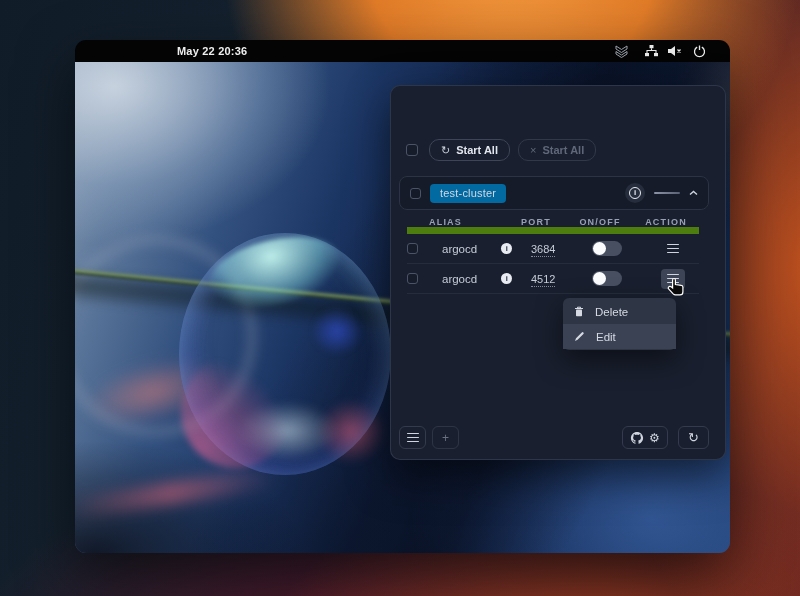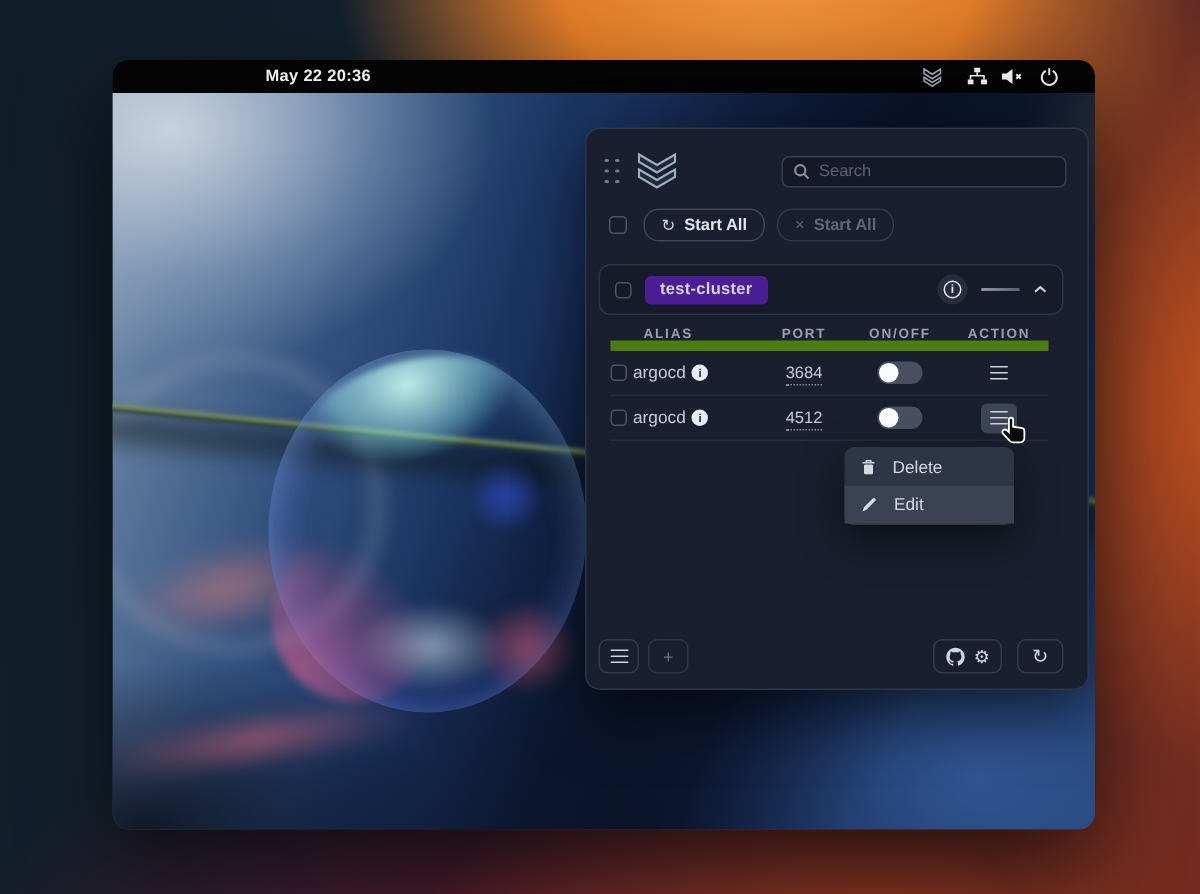--- a/index.html
+++ b/index.html
@@ -84,35 +84,35 @@
   .btn .bicon { font-weight:400; font-size:11px; color:#cfd4de; }
   .btn-start { margin-left:11px; }
   .btn-stop  { margin-left:8px; border-color:#313948; color:#5f6879; }
   .btn-stop .bicon { color:#5f6879; }
   .btn-collapse { margin-left:auto; gap:8px; }
 
   .cluster { position:absolute; top:90px; left:8px; right:16px; height:34px;
       border:1px solid #2c3344; border-radius:8px; background:rgba(14,19,29,0.35);
       display:flex; align-items:center; padding:0 10px; }
   .cluster .checkbox { width:11px; height:11px; }
-  .badge { margin-left:9px; background:#4c1d95; color:#d2d6e0; border-radius:4px; padding:3px 10px 4px;
-      font-size:11px; font-weight:700; letter-spacing:.2px; }
+  .badge { margin-left:9px; background:#0369a1; color:#d2d6e0; border-radius:4px; padding:3px 10px 4px;
+      font-size:11px; font-weight:400; letter-spacing:.2px; }
   .cluster-right { margin-left:auto; display:flex; align-items:center; gap:9px; }
   .info-btn { width:20px; height:20px; border-radius:50%; background:#262d3c; display:grid; place-items:center; cursor:pointer; }
   .info-ring { width:12px; height:12px; border:1.3px solid #e8ecf2; border-radius:50%; display:grid; place-items:center;
       font-size:8px; font-weight:700; color:#e8ecf2; line-height:1; }
   .run-line { width:26px; height:2px; border-radius:2px; background:linear-gradient(90deg,#8d95a7,#596074); }
 
   .table { position:absolute; top:130px; left:16px; right:26px; }
   .trow { display:grid; grid-template-columns:1fr 62px 66px 66px; align-items:center; }
   .thead { height:18px; border-bottom:7px solid #4d7c0f; color:#98a0b3; font-size:9px; font-weight:700; letter-spacing:1.2px; }
   .thead > div { display:flex; justify-content:center; }
   .thead > div:first-child { justify-content:flex-start; padding-left:22px; }
   .tr { height:30px; border-bottom:1px solid #252c3b; }
-  .alias-cell { display:flex; align-items:center; gap:4px; }
+  .alias-cell { display:flex; align-items:center; gap:24px; }
   .alias-cell .checkbox { width:11px; height:11px; }
   .alias-name { color:#c6ccd8; font-size:11.5px; }
   .info-dot { width:11px; height:11px; border-radius:50%; background:#e8ecf2; color:#1a2030;
       display:grid; place-items:center; font-size:7.5px; font-weight:700; line-height:1; }
   .port-cell { text-align:center; }
   .port-cell span { color:#c6ccd8; font-size:11px; border-bottom:1px dotted #828a9c; padding-bottom:1px; }
   .toggle-cell { display:flex; justify-content:center; }
   .toggle { position:relative; width:30px; height:15px; border-radius:8px; background:#474f61; cursor:pointer; }
   .toggle .knob { position:absolute; left:1px; top:1px; width:13px; height:13px; border-radius:50%; background:#fbfcfe; }
   .action-cell { display:flex; justify-content:center; }
@@ -183,43 +183,20 @@
       <div class="blade"></div>
       <div class="bubble">
         <div class="bubble-blob"></div>
         <div class="bubble-glow"></div>
         <div class="bubble-red"></div>
       </div>
       <div class="streak"></div>
 
       <div class="panel">
 
-        <div class="panel-header">
-          <div class="drag-dots">
-            <i></i>
-              <i></i>
-              <i></i>
-              <i></i>
-              <i></i>
-              <i></i>
-          </div>
-          <span class="logo">
-            <svg width="30" height="26" viewBox="0 0 30 26">
-                <path d="M3 3 L15 10 L27 3 L27 8 L15 15 L3 8 Z" fill="#222b3e" stroke="#9fb0c5" stroke-width="1.4"></path>
-                <path d="M3 13 L15 20 L27 13 L27 18 L15 25 L3 18 Z" fill="#222b3e" stroke="#9fb0c5" stroke-width="1.4"></path>
-              </svg>
-          </span>
-          <div class="search-wrap">
-            <svg width="11" height="11" viewBox="0 0 11 11">
-                <circle cx="4.5" cy="4.5" r="3.4" fill="none" stroke="#8a92a3" stroke-width="1.4"></circle>
-                <path d="M7.2 7.2 L10 10" stroke="#8a92a3" stroke-width="1.4"></path>
-              </svg>
-            <input class="search-input" type="text" placeholder="Search" style="">
-          </div>
-        </div>
 
         <div class="toolbar">
           <span class="checkbox"></span>
           <button class="btn btn-start">
             <span class="bicon">↻</span>
             <span>Start All</span>
           </button>
           <button class="btn btn-stop">
             <span class="bicon">×</span>
             <span>Start All</span>

